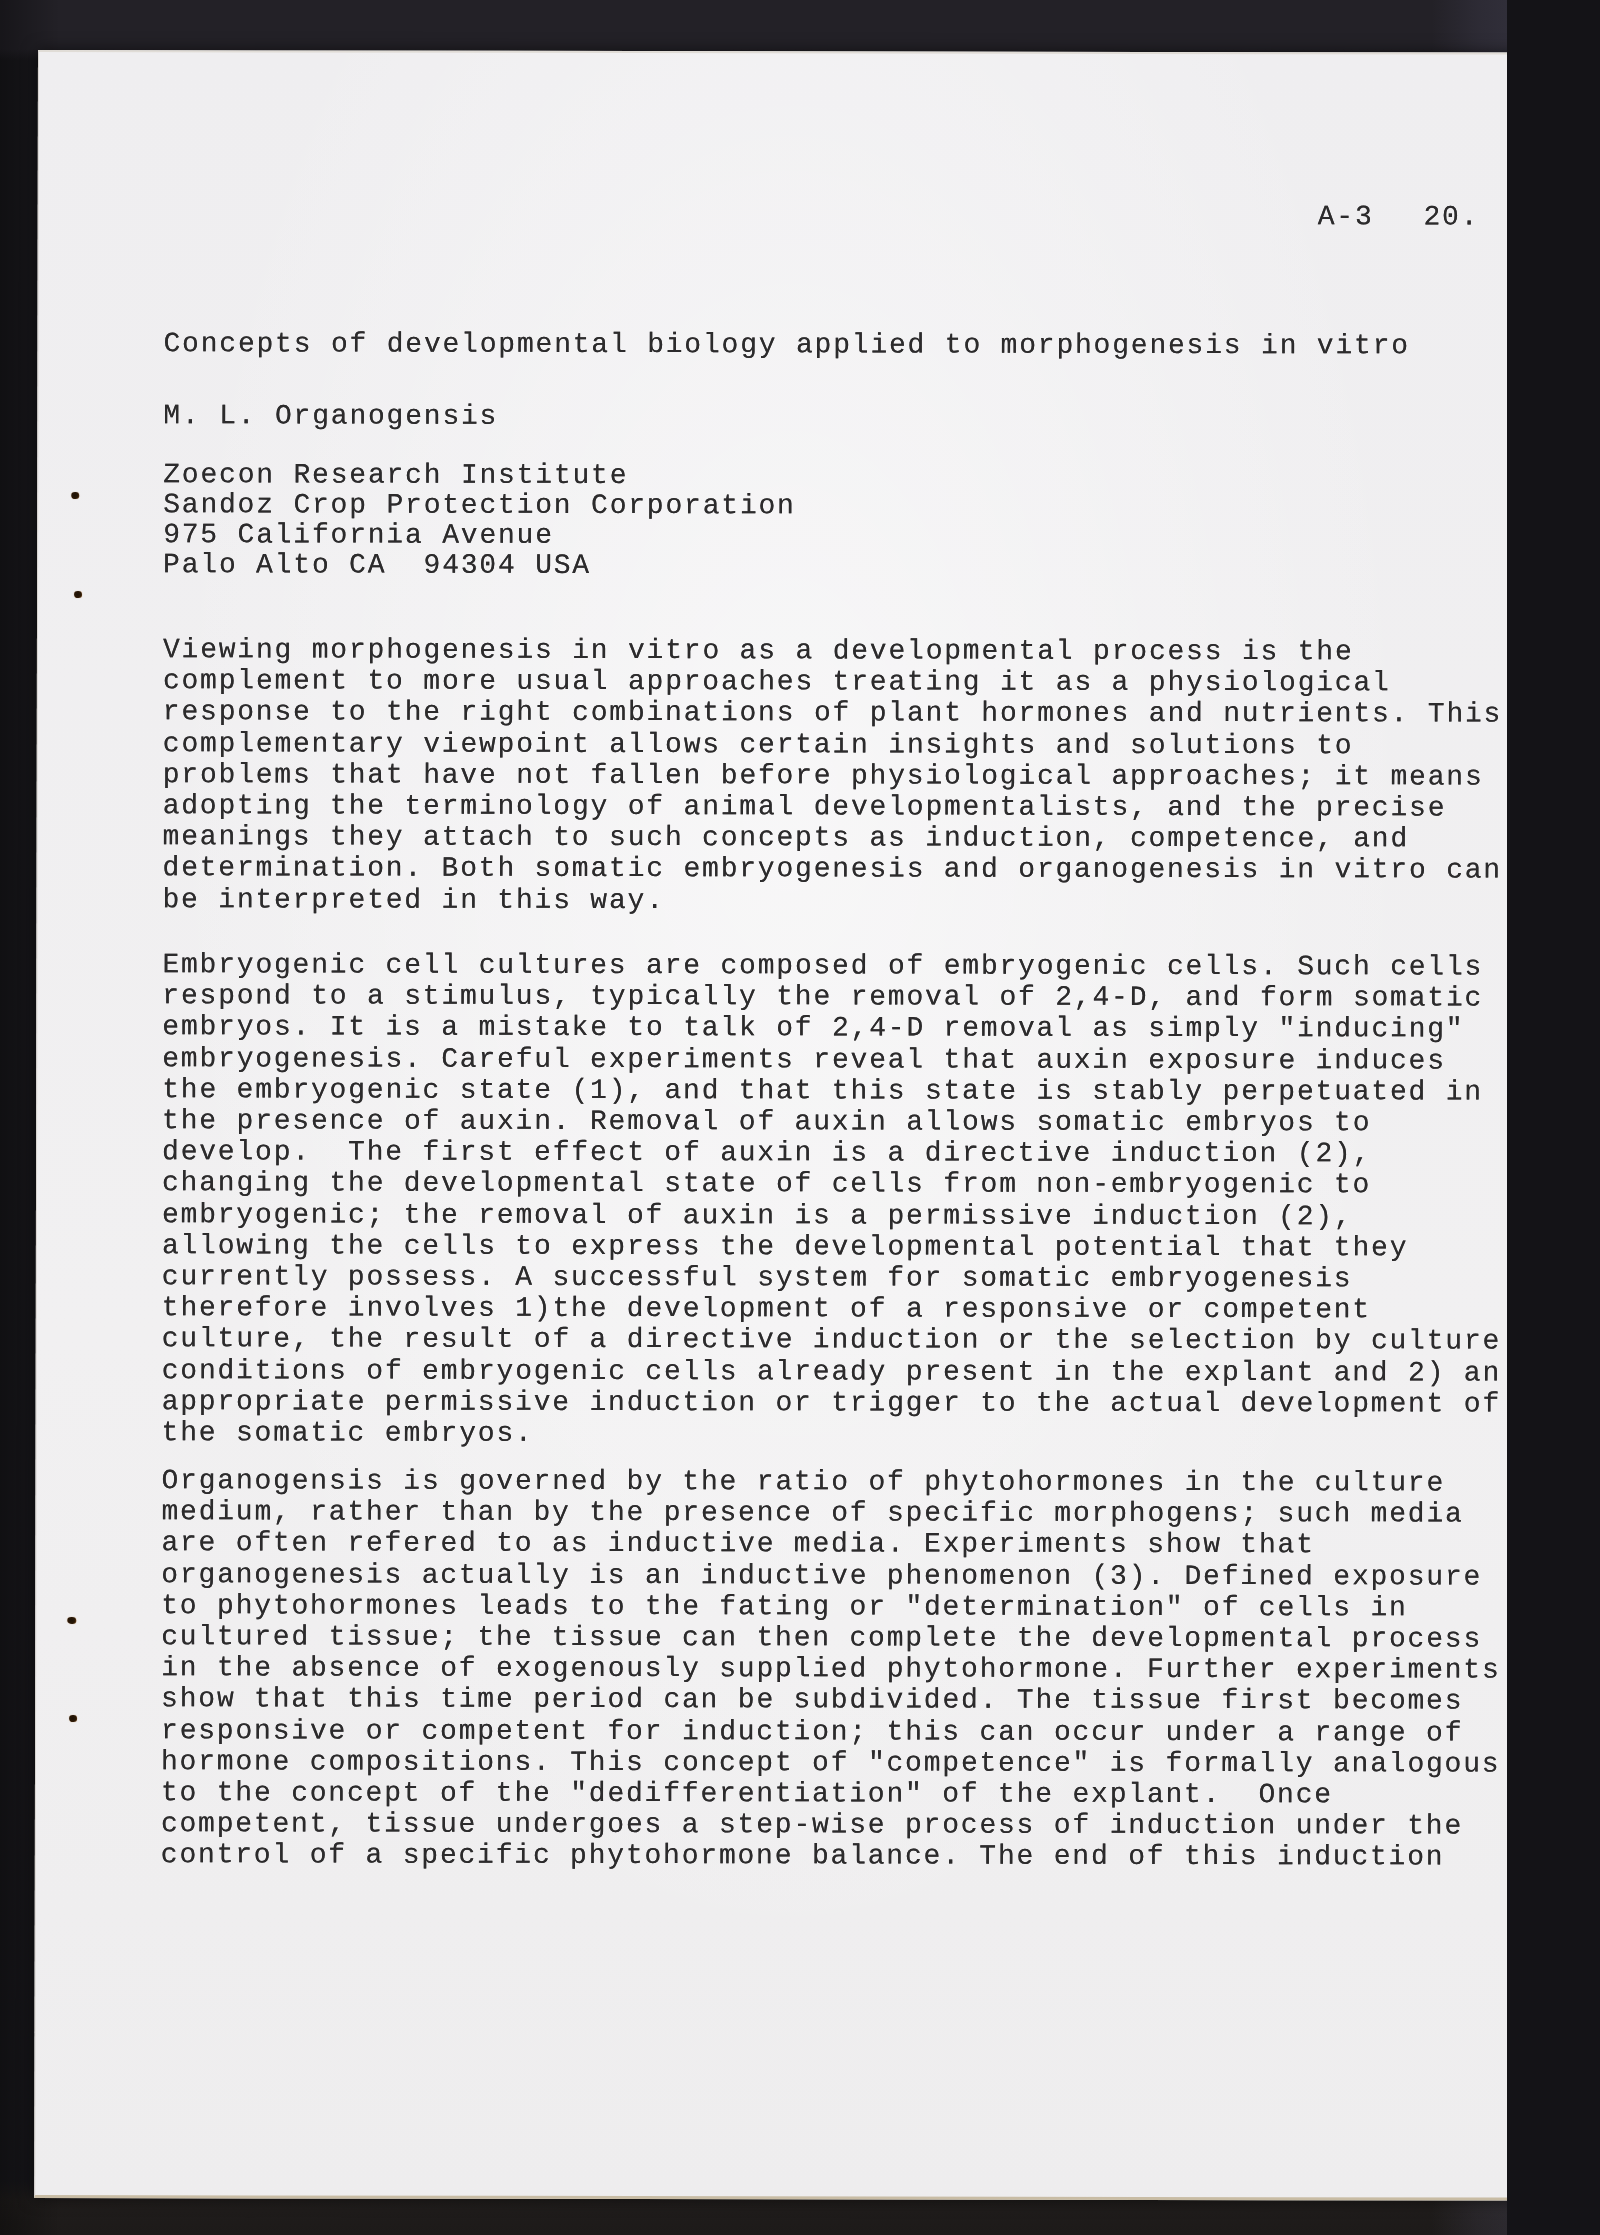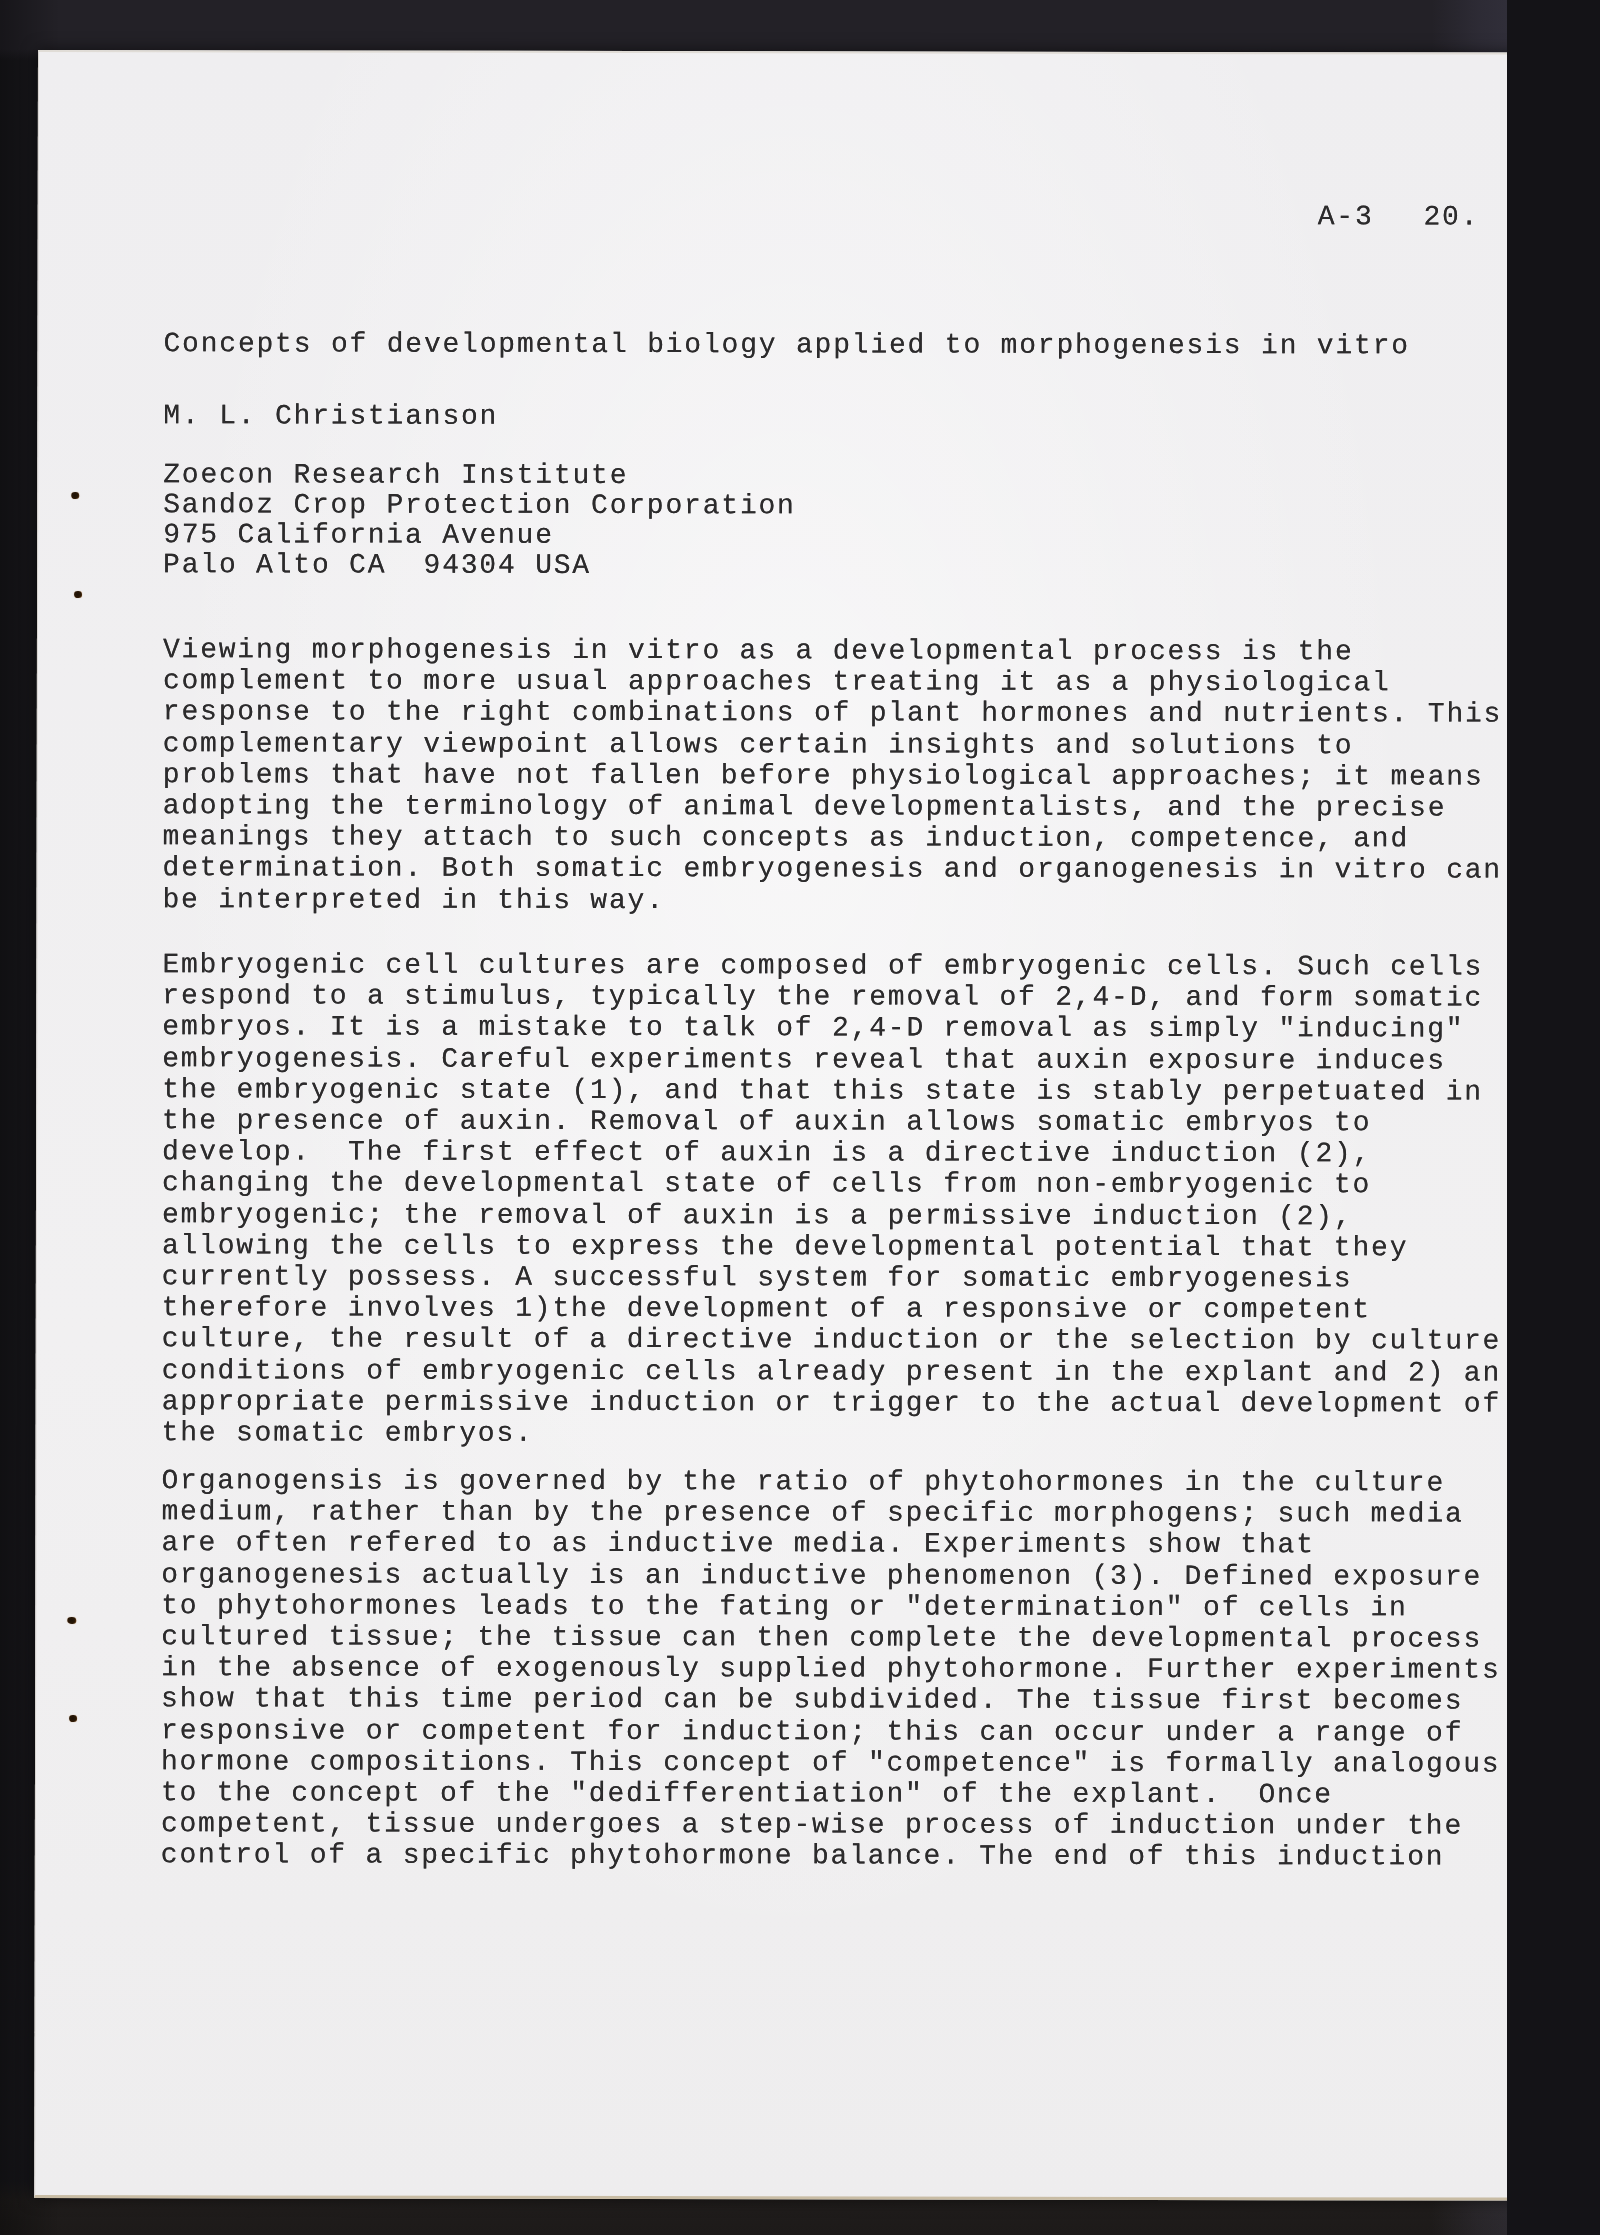--- a/index.html
+++ b/index.html
@@ -79,21 +79,21 @@
 <div class="scan">
   <div class="paper">
 
     <div class="txt pg-header">
       <span>A-3</span>
       <span>20.</span>
     </div>
 
     <div class="txt title">Concepts of developmental biology applied to morphogenesis in vitro</div>
 
-    <div class="txt author">M. L. Christianson</div>
+    <div class="txt author">M. L. Organogensis</div>
 
     <div class="txt affil">Zoecon Research Institute
 Sandoz Crop Protection Corporation
 975 California Avenue
 Palo Alto CA  94304 USA</div>
 
     <div class="txt para p1">Viewing morphogenesis in vitro as a developmental process is the
 complement to more usual approaches treating it as a physiological
 response to the right combinations of plant hormones and nutrients. This
 complementary viewpoint allows certain insights and solutions to

